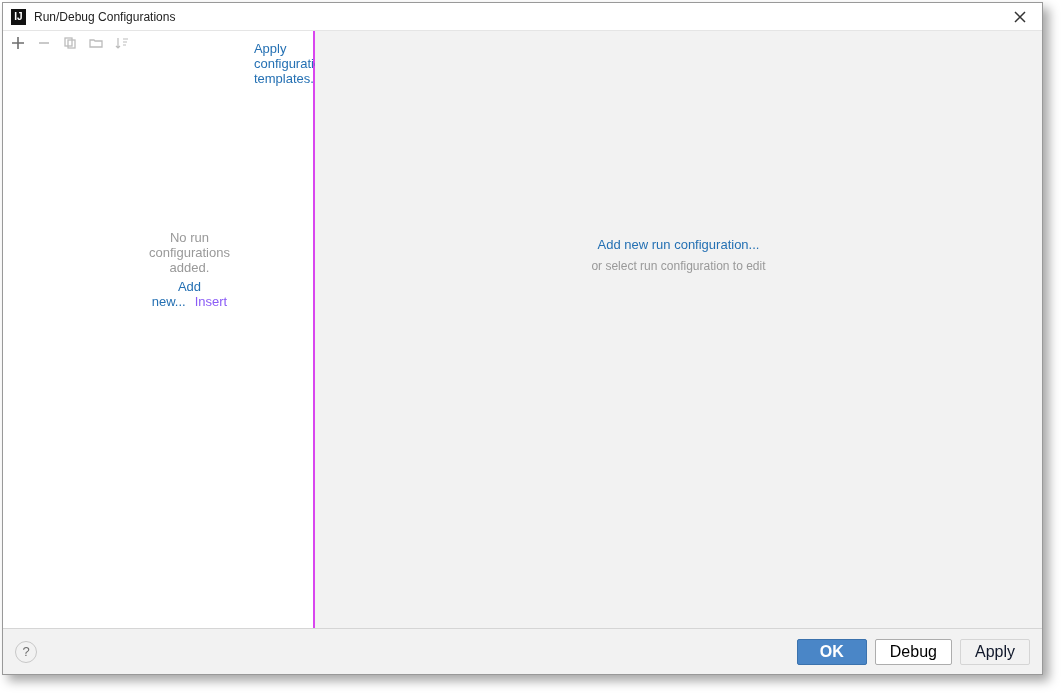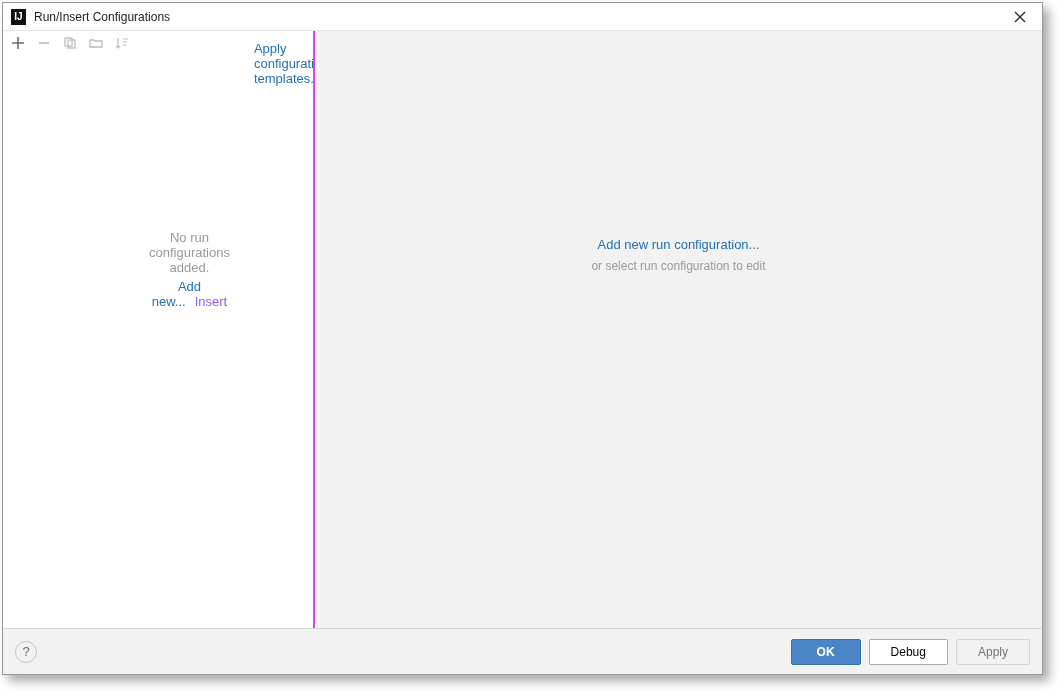--- a/index.html
+++ b/index.html
@@ -126,49 +126,49 @@
     justify-content: center;
     color: #6e6e6e;
     font-size: 13px;
     cursor: pointer;
     background: #f2f2f2;
   }
   .footer-btns { margin-left: auto; display: flex; gap: 8px; }
   .btn {
     height: 26px;
     min-width: 70px;
-    padding: 0 21px;
+    padding: 0 14px;
     border: 1px solid #adadad;
     background: #fff;
-    font-size: 12px;
+    font-size: 16px;
     cursor: pointer;
     border-radius: 2px;
   }
   .btn.primary {
     background: #4a86c7;
     border-color: #3b72ad;
     color: #fff;
     font-weight: bold;
   }
   .btn.disabled {
     background: #f2f2f2;
-    color: #737373;
+    color: #0f172a;
     border-color: #d5d5d5;
     cursor: default;
     text-align: right;
   }
 </style>
 </head>
 <body>
 
 <div class="dialog">
 
   <div class="titlebar">
     <div class="app-icon">IJ</div>
-    <div class="title-text">Run/Insert Configurations</div>
+    <div class="title-text">Run/Debug Configurations</div>
     <div class="close-btn">
       <svg viewBox="0 0 12 12">
           <path d="M1 1 L11 11 M11 1 L1 11" stroke="#333" stroke-width="1.5" fill="none"></path>
         </svg>
     </div>
   </div>
 
   <div class="body">
 
     <div class="sidebar">

